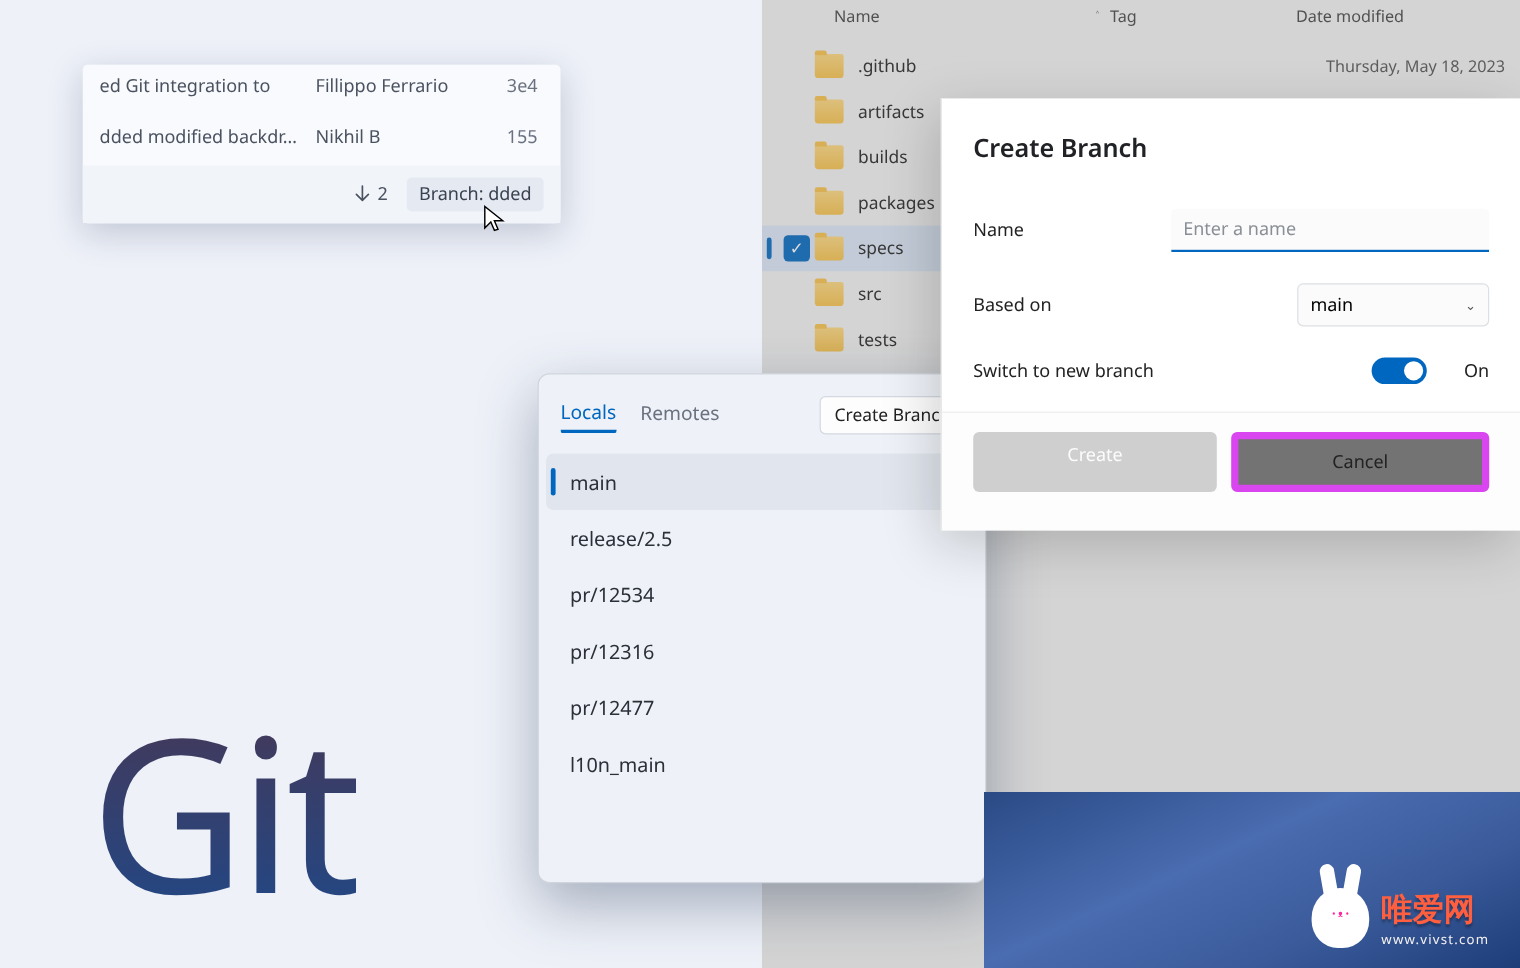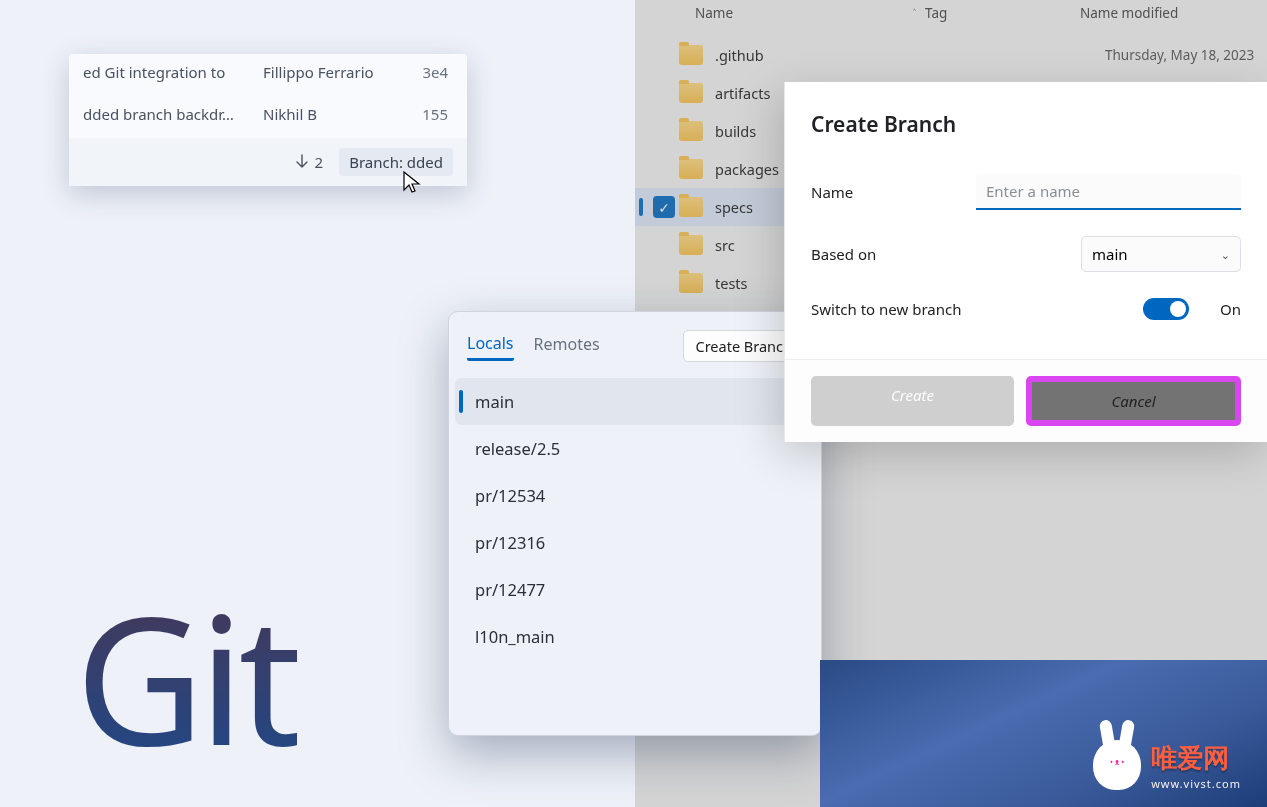--- a/index.html
+++ b/index.html
@@ -156,22 +156,22 @@
 .toggle {
   width: 46px; height: 22px; background: #0067c0; border-radius: 11px;
   position: relative; margin-left: auto; margin-right: 14px;
 }
 .toggle::after {
   content:""; position:absolute; right:3px; top:3px; width:16px; height:16px;
   background:#fff; border-radius:50%;
 }
 .toggle-state { font-size: 15px; color: #222; }
 .dialog-footer {
-  margin-top: auto; display: flex; gap: 12px; padding: 16px 26px 16px;
-  border-top: 1px solid #eee; background: #fdfdfd; font-style: italic;
+  margin-top: auto; display: flex; gap: 12px; padding: 16px 26px 32px;
+  border-top: 1px solid #eee; background: #fdfdfd;
 }
 .btn {
   flex: 1; padding: 9px 0; text-align: center; border-radius: 5px;
   font-size: 15px;
 }
 .btn-primary-disabled { background: #cfcfcf; color: #fcfcfc; }
 .btn-secondary { background: #737373; border: 6px solid #d946ef; color: #222; }
 
 
 .bottom-gradient {
@@ -205,21 +205,21 @@
   <div class="abstract-streaks"></div>
 </div>
 
 <div class="explorer">
   <div class="explorer-header">
     <div class="col-name">
       <span>Name</span>
       <span class="sort-caret">˄</span>
     </div>
     <div class="col-tag">Tag</div>
-    <div class="col-date">Name modified</div>
+    <div class="col-date">Date modified</div>
   </div>
   <div class="file-list" id="file-list">
       <div class="file-row">
         <span class="check"></span>
         <span class="folder-icon"></span>
         <span class="file-name">.github</span>
         <span class="file-date">Thursday, May 18, 2023</span>
       </div>
       <div class="file-row">
         <span class="check"></span>
@@ -263,21 +263,21 @@
   <div class="explorer-overlay"></div>
 </div>
 
 <div class="history-panel">
   <div class="commit-row">
     <div class="commit-msg">ed Git integration to</div>
     <div class="commit-author">Fillippo Ferrario</div>
     <div class="commit-hash">3e4</div>
   </div>
   <div class="commit-row">
-    <div class="commit-msg">dded branch backdr…</div>
+    <div class="commit-msg">dded modified backdr…</div>
     <div class="commit-author">Nikhil B</div>
     <div class="commit-hash">155</div>
   </div>
   <div class="history-footer">
     <div class="incoming-count">
       <svg width="14" height="16" viewBox="0 0 14 16">
         <path d="M7 1 L7 12 M2 8 L7 13 L12 8" stroke="#4a5260" stroke-width="1.4" fill="none" stroke-linecap="round" stroke-linejoin="round"></path>
       </svg>
       <span>2</span>
     </div>

